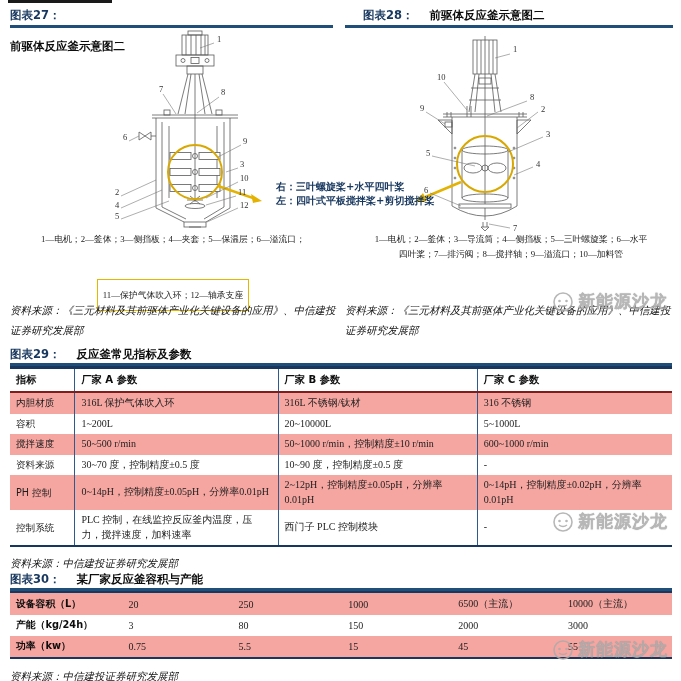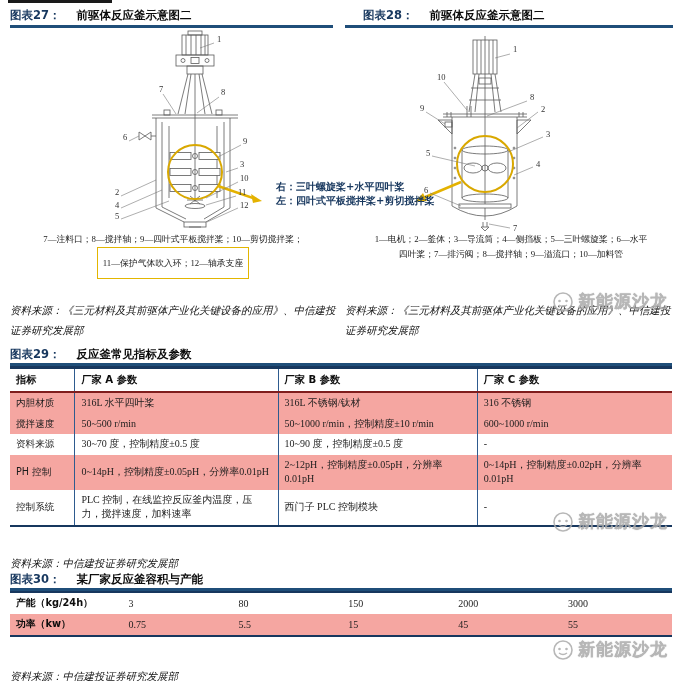--- a/index.html
+++ b/index.html
@@ -8,21 +8,21 @@
   .topbar{position:absolute;left:8px;top:0;width:104px;height:3px;background:#1a1a1a;}
   .fig-header{position:absolute;display:flex;gap:16px;font-size:11.5px;font-weight:bold;white-space:nowrap;}
   .fig-label{color:#17375e;}
   .fig-title{color:#0d0d0d;}
   .rule{position:absolute;height:2.5px;background:#1f4e79;}
   .diagram{position:absolute;}
   .annotation{position:absolute;left:276px;top:180px;font-size:10px;font-weight:bold;color:#17375e;
               line-height:14px;white-space:nowrap;}
   .caption{position:absolute;font-size:8.8px;color:#222;text-align:center;line-height:1.65;
            font-family:"Liberation Serif","DejaVu Serif",serif;}
-  .boxed{display:inline-block;border:1.5px solid #e3b600;padding:8px 5px;}
+  .boxed{display:inline-block;border:1.5px solid #e3b600;padding:8px 5px;margin-top:32px;}
   .source{position:absolute;font-size:10.5px;font-style:italic;color:#141414;line-height:1.9;
           font-family:"Liberation Serif","DejaVu Serif",serif;margin-top:12px;}
   table{border-collapse:collapse;table-layout:fixed;}
   .tbl{position:absolute;left:10px;width:662px;font-size:9.8px;}
   #t29{border-top:3px solid #17375e;border-bottom:2.5px solid #17375e;}
   #t29 th{border-bottom:2px solid #7f1d1d;text-align:left;padding:4px 6px;font-size:10.2px;color:#0d0d0d;}
   #t29 td{padding:3px 6px;vertical-align:middle;color:#1c1c1c;line-height:1.45;
           font-family:"Liberation Serif","DejaVu Serif",serif;font-size:10px;}
   #t29 th+th,#t29 td+td{border-left:1px solid #2e5b8f;}
   #t29 td:first-child{font-family:"DejaVu Sans","Liberation Sans",sans-serif;font-size:9.6px;}
@@ -35,21 +35,21 @@
            text-shadow:0 0 1px #8f8f8f;}
   svg text{font-family:"Liberation Serif","DejaVu Serif",serif;}
 </style>
 </head>
 <body>
 
 <div class="page">
 
   <div class="topbar"></div>
 
-  <div class="fig-header" style="left:10px;top:8px;">
+  <div class="fig-header" style="left:10px;top:8px;flex-direction:column;">
     <span class="fig-label">图表27：</span>
     <span class="fig-title">前驱体反应釜示意图二</span>
   </div>
   <div class="rule" style="left:10px;top:25px;width:323px;"></div>
 
   <div class="fig-header" style="left:345px;top:8px;padding-left:18px;">
     <span class="fig-label">图表28：</span>
     <span class="fig-title">前驱体反应釜示意图二</span>
   </div>
   <div class="rule" style="left:345px;top:25px;width:328px;"></div>
@@ -213,21 +213,21 @@
       <text x="118" y="203">7</text>
     </g>
   </svg>
 
   <div class="annotation">
     <div>右：三叶螺旋桨+水平四叶桨</div>
     <div>左：四叶式平板搅拌桨+剪切搅拌桨</div>
   </div>
 
   <div class="caption" style="left:14px;top:232px;width:318px;">
-    <div>7—注料口；8—搅拌轴；9—四叶式平板搅拌桨；10—剪切搅拌桨；</div>
+    <div>1—电机；2—釜体；3—侧挡板；4—夹套；5—保温层；6—溢流口；</div>
     <div><span class="boxed">11—保护气体吹入环；12—轴承支座</span></div>
   </div>
   <div class="caption" style="left:350px;top:232px;width:322px;">
     <div>1—电机；2—釜体；3—导流筒；4—侧挡板；5—三叶螺旋桨；6—水平</div>
     <div>四叶桨；7—排污阀；8—搅拌轴；9—溢流口；10—加料管</div>
   </div>
 
   <div class="source" style="left:10px;top:289px;width:328px;">资料来源：《三元材料及其前驱体产业化关键设备的应用》、中信建投证券研究发展部</div>
   <div class="source" style="left:345px;top:289px;width:330px;">资料来源：《三元材料及其前驱体产业化关键设备的应用》、中信建投证券研究发展部</div>
 
@@ -245,23 +245,29 @@
       </colgroup>
     <tbody>
         <tr>
       <th>指标</th>
       <th>厂家 A 参数</th>
       <th>厂家 B 参数</th>
       <th>厂家 C 参数</th>
     </tr>
     <tr class="pink">
       <td>内胆材质</td>
-      <td>316L 水平四叶桨</td>
+      <td>316L 保护气体吹入环</td>
       <td>316L 不锈钢/钛材</td>
       <td>316 不锈钢</td>
+    </tr>
+    <tr>
+      <td>容积</td>
+      <td>1~200L</td>
+      <td>20~10000L</td>
+      <td>5~1000L</td>
     </tr>
     <tr class="pink">
       <td>搅拌速度</td>
       <td>50~500 r/min</td>
       <td>50~1000 r/min，控制精度±10 r/min</td>
       <td>600~1000 r/min</td>
     </tr>
     <tr>
       <td>资料来源</td>
       <td>30~70 度，控制精度±0.5 度</td>
@@ -292,20 +298,28 @@
   <table class="tbl" id="t30" style="top:591px;">
     <colgroup>
         <col style="width:17%">
         <col style="width:16.6%">
         <col style="width:16.6%">
         <col style="width:16.6%">
         <col style="width:16.6%">
         <col style="width:16.6%">
       </colgroup>
     <tbody>
+        <tr class="pink">
+      <td>设备容积（L）</td>
+      <td>20</td>
+      <td>250</td>
+      <td>1000</td>
+      <td>6500（主流）</td>
+      <td>10000（主流）</td>
+    </tr>
     <tr>
       <td>产能（kg/24h）</td>
       <td>3</td>
       <td>80</td>
       <td>150</td>
       <td>2000</td>
       <td>3000</td>
     </tr>
     <tr class="pink">
       <td>功率（kw）</td>

